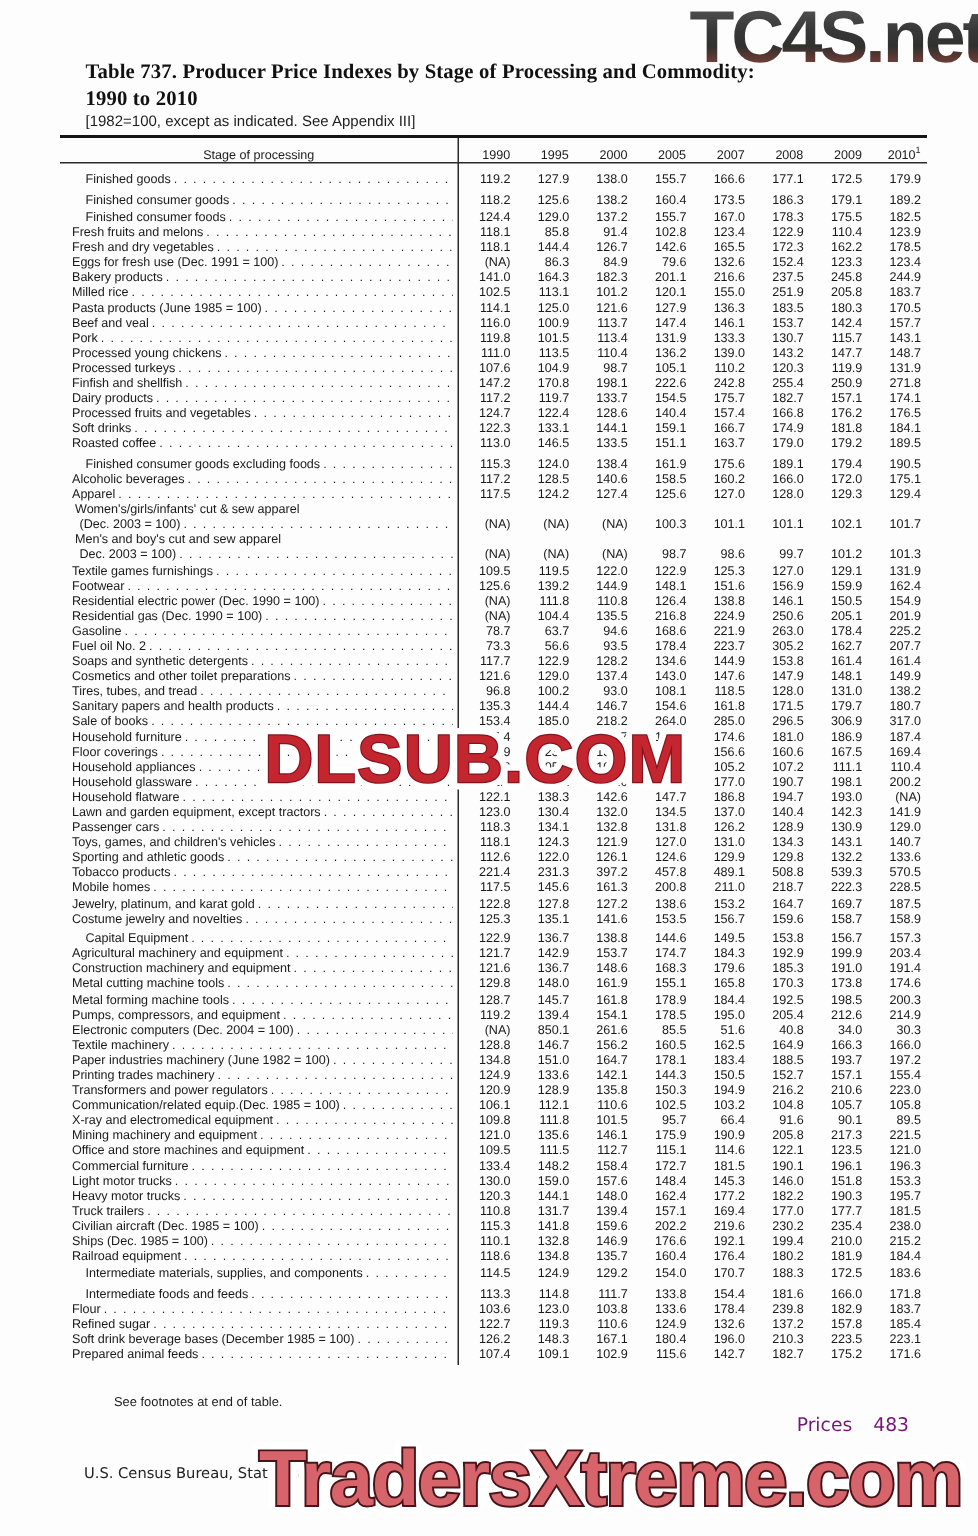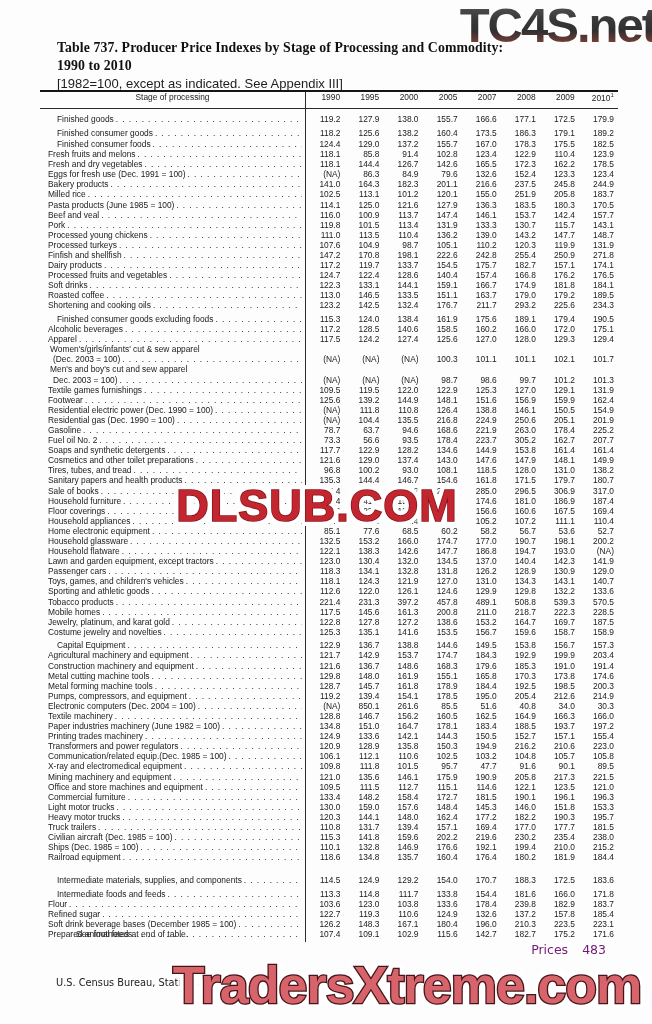--- a/index.html
+++ b/index.html
@@ -18,28 +18,28 @@
     -webkit-background-clip:text; background-clip:text; color:transparent;
   }
   .wm-svg{position:absolute; z-index:6; overflow:visible;}
   .wm-svg text{font-family:"Liberation Sans", sans-serif; font-weight:800;}
   
   .title{
     position:absolute; left:57px; top:39px; width:560px;
     font-family:"Liberation Serif", serif; font-weight:700;
     font-size:13.8px; line-height:17.5px; color:#111; letter-spacing:0.1px;
   }
-  .note{position:absolute; left:57px; top:76px; font-size:13px; color:#1d1d1d;}
+  .note{position:absolute; left:57px; top:76px; font-size:10px; color:#1d1d1d;}
   
   .ppi-table{
     position:absolute; left:40px; top:90px; width:578px;
     border-top:2px solid #151515; font-size:8.4px;
   }
   .vline{position:absolute; left:265px; top:0; bottom:0; width:1px; background:#2a2a2a;}
-  .thead{display:flex; align-items:flex-start; height:16px; border-bottom:1px solid #2a2a2a;}
+  .thead{display:flex; align-items:flex-end; height:16px; border-bottom:1px solid #2a2a2a;}
   .th-stage{width:265px; text-align:center; color:#1d1d1d;}
   .th{width:39.1px; flex:none; text-align:right; padding-right:4px; box-sizing:border-box; color:#1d1d1d;}
   .th sup{font-size:6px; vertical-align:4px;}
   .tbody{padding-top:2px; padding-bottom:3px;}
   .row{display:flex; align-items:baseline; height:10.1px; line-height:10.1px; white-space:nowrap;}
   .row.sec{font-weight:400; margin-top:3.4px;}
   .row.cont .lbl{padding-left:10px;}
   .lbl{padding-left:8px; flex:none;}
   .sec .lbl{padding-left:17px;}
   .lbl2{padding-left:13px; flex:none;}
@@ -290,32 +290,20 @@
           <span class="dots"></span>
           <span class="val">113.0</span>
           <span class="val">146.5</span>
           <span class="val">133.5</span>
           <span class="val">151.1</span>
           <span class="val">163.7</span>
           <span class="val">179.0</span>
           <span class="val">179.2</span>
           <span class="val">189.5</span>
         </div>
-        <div class="row">
-          <span class="lbl">Shortening and cooking oils</span>
-          <span class="dots"></span>
-          <span class="val">123.2</span>
-          <span class="val">142.5</span>
-          <span class="val">132.4</span>
-          <span class="val">176.7</span>
-          <span class="val">211.7</span>
-          <span class="val">293.2</span>
-          <span class="val">225.6</span>
-          <span class="val">234.3</span>
-        </div>
         <div class="row sec gap" style="margin-top: 3.4px;">
           <span class="lbl">Finished consumer goods excluding foods</span>
           <span class="dots"></span>
           <span class="val">115.3</span>
           <span class="val">124.0</span>
           <span class="val">138.4</span>
           <span class="val">161.9</span>
           <span class="val">175.6</span>
           <span class="val">189.1</span>
           <span class="val">179.4</span>
@@ -539,32 +527,20 @@
           <span class="val">107.0</span>
           <span class="val">105.6</span>
           <span class="val">103.4</span>
           <span class="val">103.5</span>
           <span class="val">105.2</span>
           <span class="val">107.2</span>
           <span class="val">111.1</span>
           <span class="val">110.4</span>
         </div>
         <div class="row">
-          <span class="lbl">Home electronic equipment</span>
-          <span class="dots"></span>
-          <span class="val">85.1</span>
-          <span class="val">77.6</span>
-          <span class="val">68.5</span>
-          <span class="val">60.2</span>
-          <span class="val">58.2</span>
-          <span class="val">56.7</span>
-          <span class="val">53.6</span>
-          <span class="val">52.7</span>
-        </div>
-        <div class="row">
           <span class="lbl">Household glassware</span>
           <span class="dots"></span>
           <span class="val">132.5</span>
           <span class="val">153.2</span>
           <span class="val">166.0</span>
           <span class="val">174.7</span>
           <span class="val">177.0</span>
           <span class="val">190.7</span>
           <span class="val">198.1</span>
           <span class="val">200.2</span>
@@ -821,21 +797,21 @@
           <span class="val">105.7</span>
           <span class="val">105.8</span>
         </div>
         <div class="row">
           <span class="lbl">X-ray and electromedical equipment</span>
           <span class="dots"></span>
           <span class="val">109.8</span>
           <span class="val">111.8</span>
           <span class="val">101.5</span>
           <span class="val">95.7</span>
-          <span class="val">47.7</span>
+          <span class="val">66.4</span>
           <span class="val">91.6</span>
           <span class="val">90.1</span>
           <span class="val">89.5</span>
         </div>
         <div class="row">
           <span class="lbl">Mining machinery and equipment</span>
           <span class="dots"></span>
           <span class="val">121.0</span>
           <span class="val">135.6</span>
           <span class="val">146.1</span>
@@ -934,21 +910,21 @@
           <span class="dots"></span>
           <span class="val">118.6</span>
           <span class="val">134.8</span>
           <span class="val">135.7</span>
           <span class="val">160.4</span>
           <span class="val">176.4</span>
           <span class="val">180.2</span>
           <span class="val">181.9</span>
           <span class="val">184.4</span>
         </div>
-        <div class="row sec gap" style="margin-top: 13px;">
+        <div class="row sec gap" style="margin-top: 1px;">
           <span class="lbl">Intermediate materials, supplies, and components</span>
           <span class="dots"></span>
           <span class="val">114.5</span>
           <span class="val">124.9</span>
           <span class="val">129.2</span>
           <span class="val">154.0</span>
           <span class="val">170.7</span>
           <span class="val">188.3</span>
           <span class="val">172.5</span>
           <span class="val">183.6</span>

